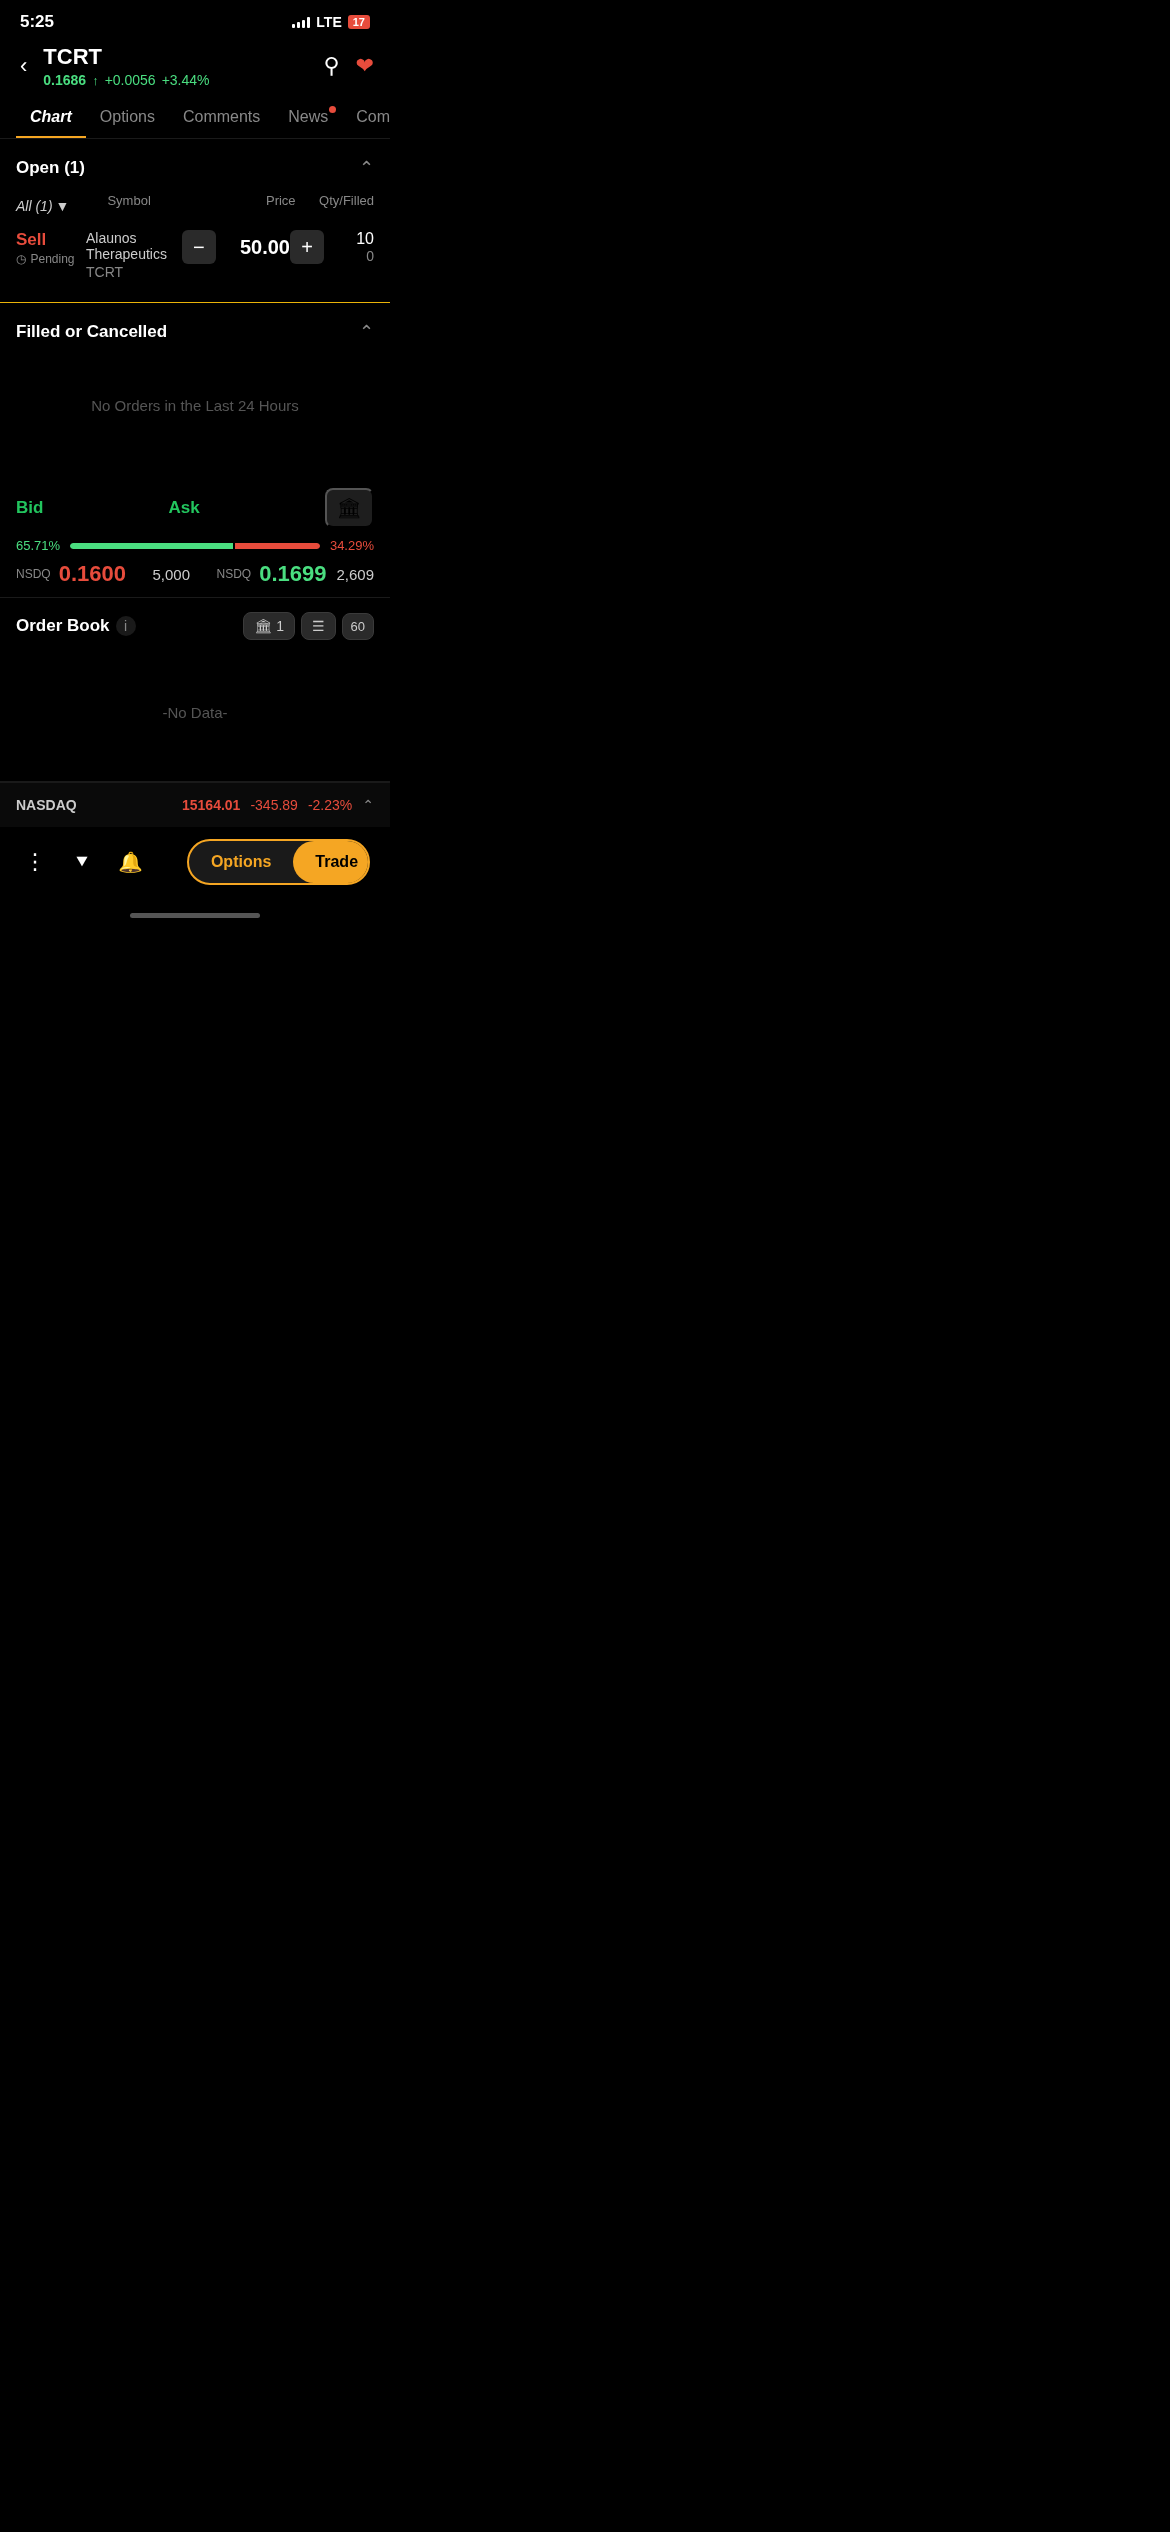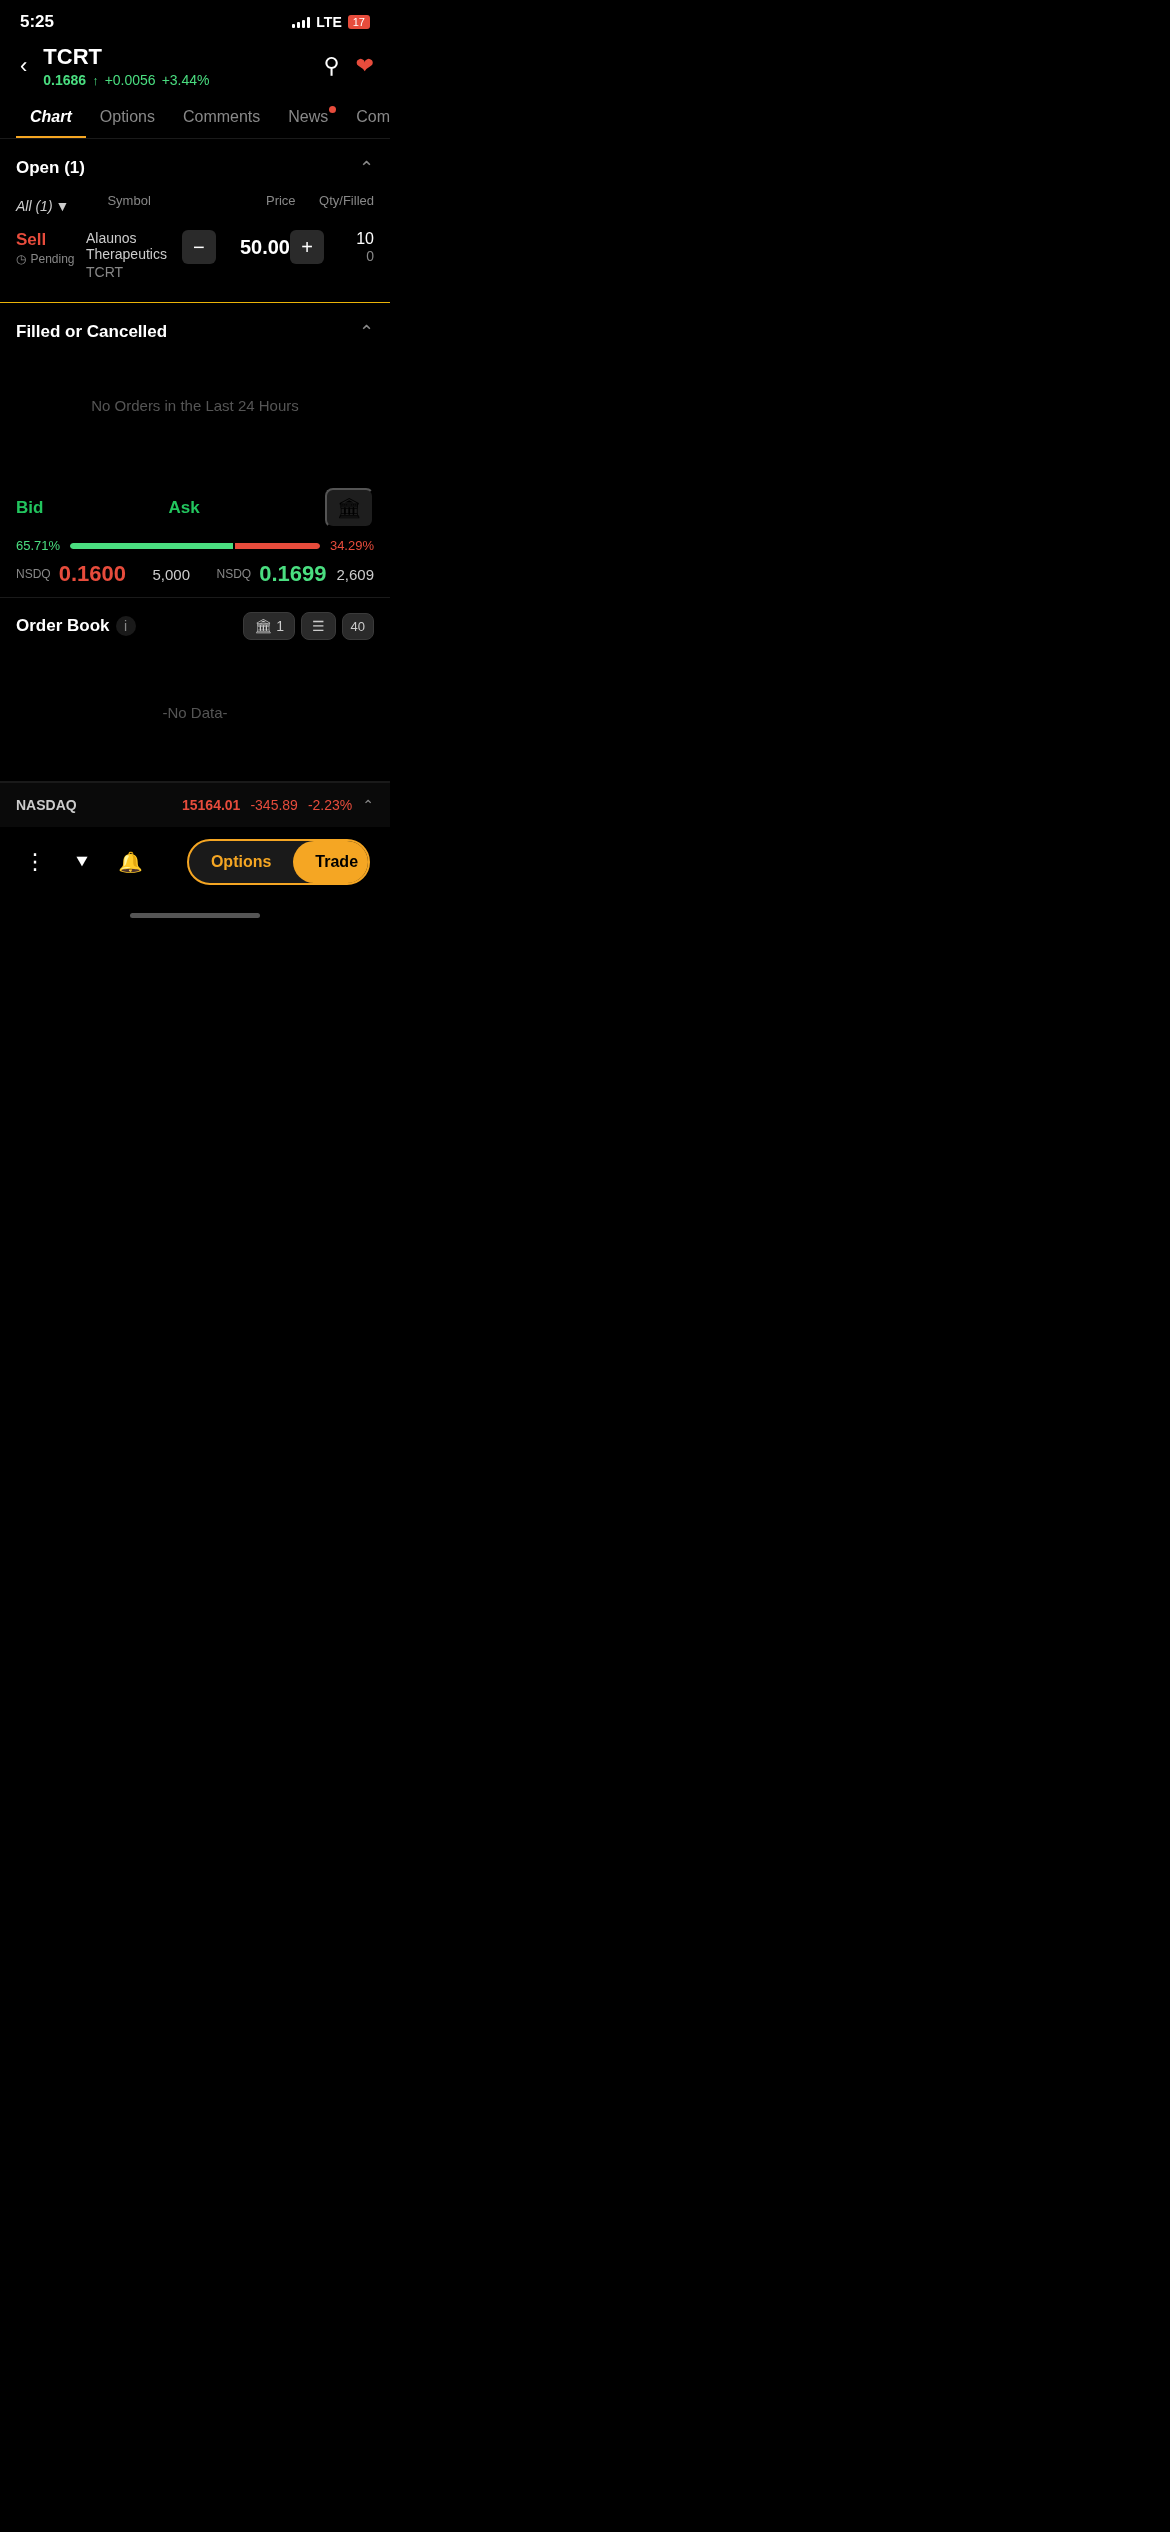--- a/index.html
+++ b/index.html
@@ -44,21 +44,21 @@
     }
     .signal-bars span:nth-child(1) { height: 4px; }
     .signal-bars span:nth-child(2) { height: 6px; }
     .signal-bars span:nth-child(3) { height: 8px; }
     .signal-bars span:nth-child(4) { height: 11px; }
     .lte-badge { font-weight: 700; font-size: 14px; }
     .battery-badge {
       background: #e74c3c;
       color: #fff;
       font-size: 11px;
-      font-weight: 400;
+      font-weight: 700;
       padding: 1px 5px;
       border-radius: 3px;
     }
 
     
     .header {
       display: flex;
       align-items: center;
       padding: 6px 16px 10px;
       gap: 8px;
@@ -658,21 +658,21 @@
     <div class="order-book-title-row">
       <span class="order-book-title">Order Book</span>
       <div class="info-icon">i</div>
     </div>
     <div class="order-book-controls">
       <button class="ob-bank-btn">
         <span>🏛</span>
         <span>1</span>
       </button>
       <button class="ob-filter-btn">☰</button>
-      <button class="ob-number-btn">40</button>
+      <button class="ob-number-btn">60</button>
     </div>
   </div>
   <div class="order-book-no-data">-No Data-</div>
 </div>
 
 <div class="nasdaq-bar">
   <span class="nasdaq-label">NASDAQ</span>
   <span class="nasdaq-price">15164.01</span>
   <span class="nasdaq-change">-345.89</span>
   <span class="nasdaq-pct">-2.23%</span>

